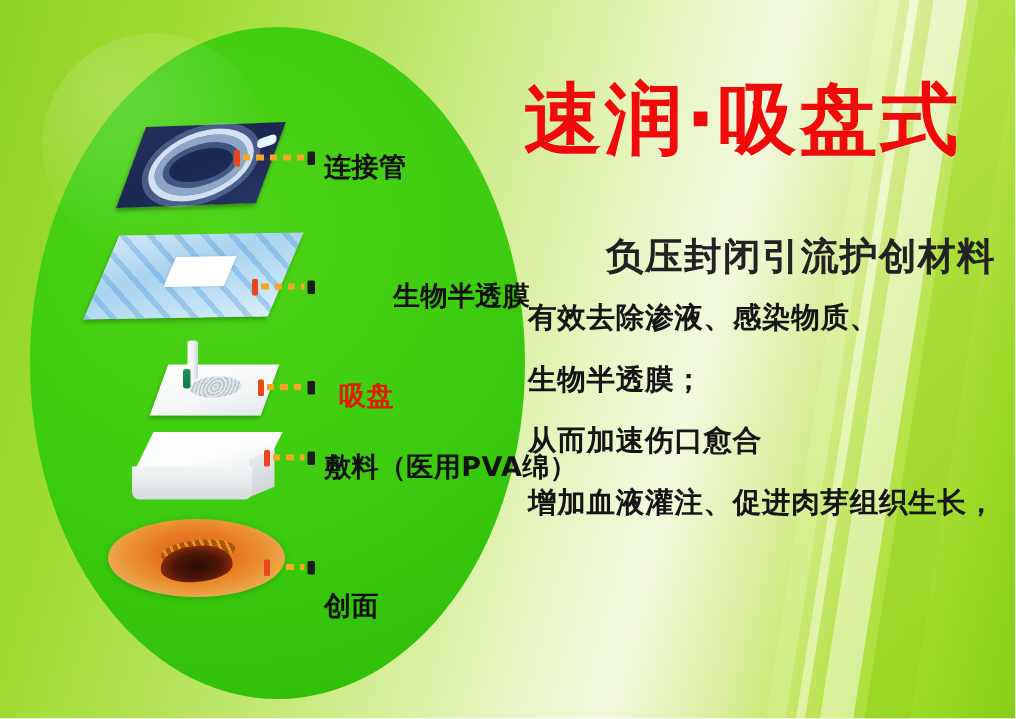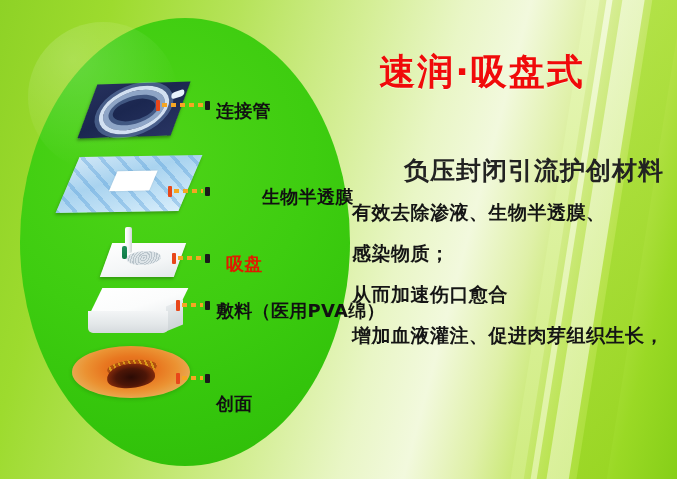--- a/index.html
+++ b/index.html
@@ -143,22 +143,22 @@
   .leader .dot{width:5px;height:9px;background:#1a1a1a;border-radius:1px;flex:0 0 auto;}
 
   .lbl{
     position:absolute;font-size:18px;font-weight:700;color:#111111;
     white-space:nowrap;letter-spacing:.3px;
   }
   .lbl.red{color:#e01b00;padding-left:10px;}
 
   
   .title{
-    position:absolute;left:312px;top:52px;width:340px;
-    text-align:center;font-size:36px;font-weight:700;color:#f00a0a;
+    position:absolute;left:325px;top:52px;width:340px;
+    text-align:center;font-size:52px;font-weight:700;color:#f00a0a;
     letter-spacing:2px;line-height:1.1;
     text-shadow:0 1px 0 rgba(255,255,255,.45);
   }
   .subtitle{
     position:absolute;left:330px;top:138px;width:334px;
     text-align:right;font-size:25px;font-weight:700;color:#222222;
     letter-spacing:1px;
     margin-top:16px;
   }
   .body{
@@ -232,19 +232,19 @@
     <div class="tick"></div>
     <div class="dashes"></div>
     <div class="dot"></div>
   </div>
   <div class="lbl" style="left:216px;top:392px;">创面</div>
 
   <div class="title">速润·吸盘式</div>
   <div class="subtitle">负压封闭引流护创材料</div>
 
   <div class="body">
-    <div>有效去除渗液、生物半透膜、</div>
-    <div>感染物质；</div>
+    <div>有效去除渗液、感染物质、</div>
+    <div>生物半透膜；</div>
     <div>从而加速伤口愈合</div>
     <div>增加血液灌注、促进肉芽组织生长，</div>
   </div>
 
 </div>
 
 </body></html>

